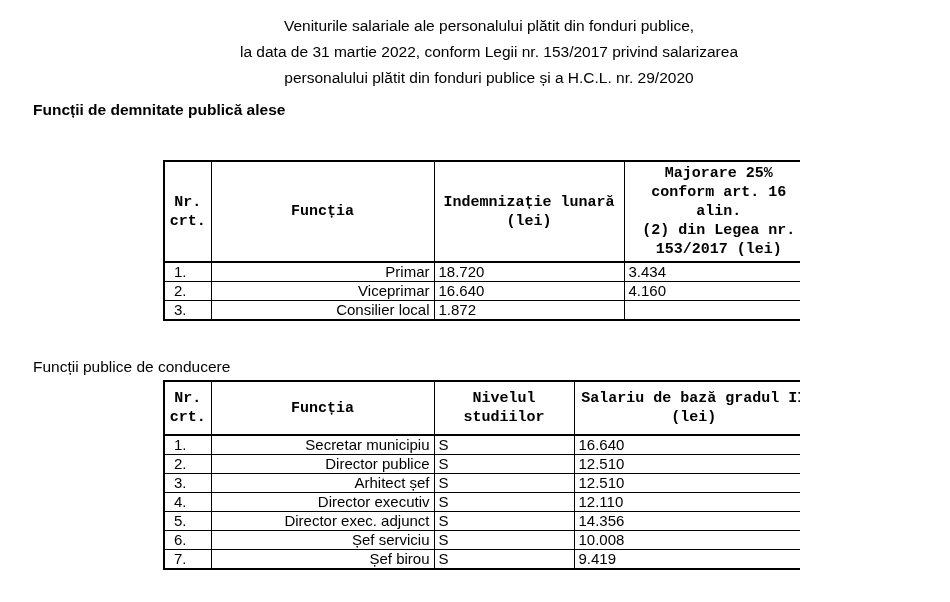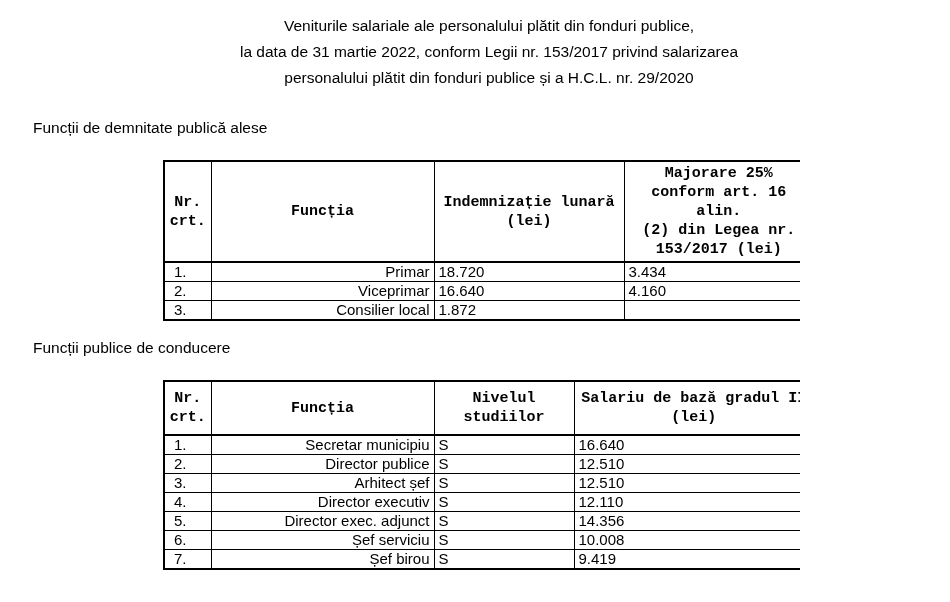--- a/index.html
+++ b/index.html
@@ -24,22 +24,22 @@
     font-size: 15.5px;
     line-height: 26px;
     font-weight: 400;
   }
   .section-heading {
     position: absolute;
     left: 33px;
     font-size: 15.5px;
     font-weight: 400;
   }
-  .heading-1 { top: 119px; }
-  .heading-2 { top: 339px; }
+  .heading-1 { top: 101px; font-weight: bold; }
+  .heading-2 { top: 358px; }
 
   table.doc-table {
     position: absolute;
     left: 163px;
     width: 650px;
     border-collapse: collapse;
     table-layout: fixed;
     font-size: 15px;
   }
   .table-1 { top: 160px; }

